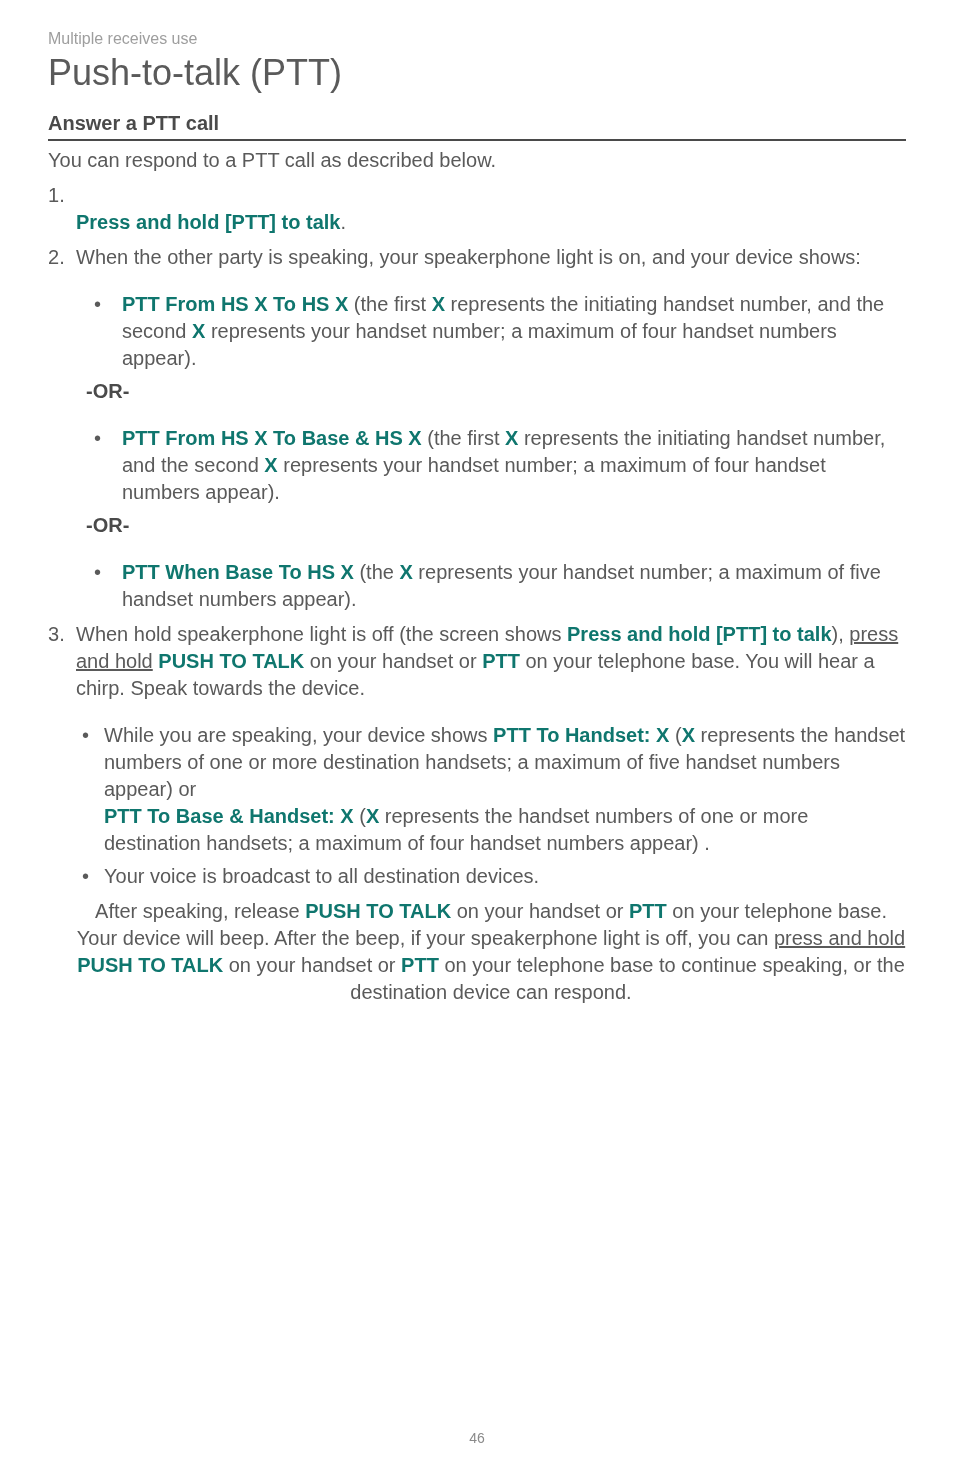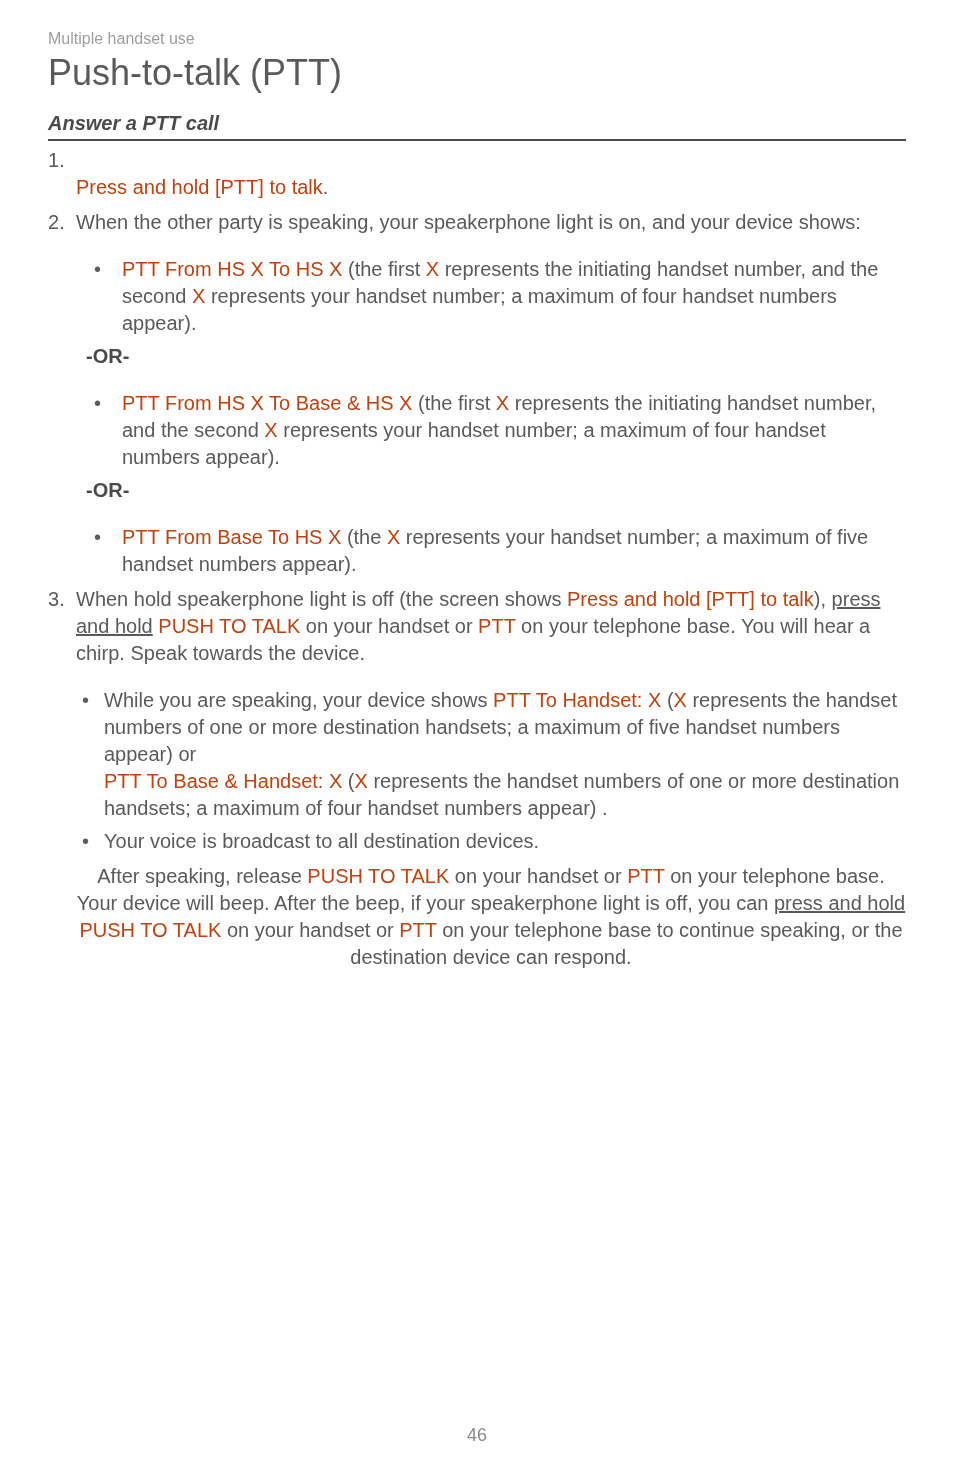--- a/index.html
+++ b/index.html
@@ -28,21 +28,20 @@
     font-weight: 400;
     margin: 0 0 18px 0;
   }
   .section-header {
     font-size: 20px;
     font-weight: 700;
     color: #4a4a4a;
     border-bottom: 2px solid #4a4a4a;
     padding-bottom: 4px;
     margin-bottom: 6px;
-    font-style: italic;
   }
   .body-text {
     font-size: 20px;
     line-height: 1.35;
     color: #5a5a5a;
   }
   .intro {
     margin-bottom: 8px;
   }
   ol.steps {
@@ -56,21 +55,21 @@
     position: relative;
     padding-left: 28px;
     margin-bottom: 8px;
   }
   ol.steps > li::before {
     content: counter(step) ".";
     position: absolute;
     left: 0;
     top: 0;
   }
-  .bold { font-weight: 400; color: #c2410c; }
+  .bold { font-weight: 700; color: #0f766e; }
   .underline { text-decoration: underline; }
   ul.bullets {
     list-style: none;
     padding: 0;
     margin: 20px 0 0 0;
   }
   ul.bullets > li {
     position: relative;
     padding-left: 46px;
     margin-bottom: 6px;
@@ -97,34 +96,35 @@
     margin-top: 8px;
     padding-left: 0;
     text-align: center;
   }
   .page-number {
     position: absolute;
     bottom: 26px;
     left: 0;
     width: 100%;
     text-align: center;
-    font-size: 18px;
+    font-size: 14px;
     color: #8a8a8a;
   }
 </style>
 </head>
 <body>
 
 <div class="page">
 
-  <div class="breadcrumb">Multiple handset use</div>
+  <div class="breadcrumb">Multiple receives use</div>
   <h1 class="page-title">Push-to-talk (PTT)</h1>
 
   <div class="section-header">Answer a PTT call</div>
 
+  <div class="body-text intro">You can respond to a PTT call as described below.</div>
 
   <ol class="steps body-text">
 
     <li>
       <br>
       <span class="bold">Press and hold [PTT] to talk</span><span>.</span>
     </li>
 
     <li>
       <span>When the other party is speaking, your speakerphone light is on, and your device shows:</span>
@@ -135,21 +135,21 @@
       </ul>
       <div class="or">-OR-</div>
       <ul class="bullets">
         <li>
           <span class="bold">PTT From HS X To Base &amp; HS X</span><span> (the first </span><span class="bold">X</span><span> represents the initiating handset number, and the second </span><span class="bold">X</span><span> represents your handset number; a maximum of four handset numbers appear).</span>
         </li>
       </ul>
       <div class="or">-OR-</div>
       <ul class="bullets">
         <li>
-          <span class="bold">PTT From Base To HS X</span><span> (the </span><span class="bold">X</span><span> represents your handset number; a maximum of five handset numbers appear).</span>
+          <span class="bold">PTT When Base To HS X</span><span> (the </span><span class="bold">X</span><span> represents your handset number; a maximum of five handset numbers appear).</span>
         </li>
       </ul>
     </li>
 
     <li>
       <span>When hold speakerphone light is off (the screen shows </span><span class="bold">Press and hold [PTT] to talk</span><span>), </span><span class="underline">press and hold</span><span> </span><span class="bold">PUSH TO TALK</span><span> on your handset or </span><span class="bold">PTT</span><span> on your telephone base. You will hear a chirp. Speak towards the device.</span>
 
       <ul class="bullets small">
         <li>
           <span>While you are speaking, your device shows </span><span class="bold">PTT To Handset: X</span><span> (</span><span class="bold">X</span><span> represents the handset numbers of one or more destination handsets; a maximum of five handset numbers appear) or </span><br><span class="bold">PTT To Base &amp; Handset: X</span><span> (</span><span class="bold">X</span><span> represents the handset numbers of one or more destination handsets; a maximum of four handset numbers appear) .</span>

